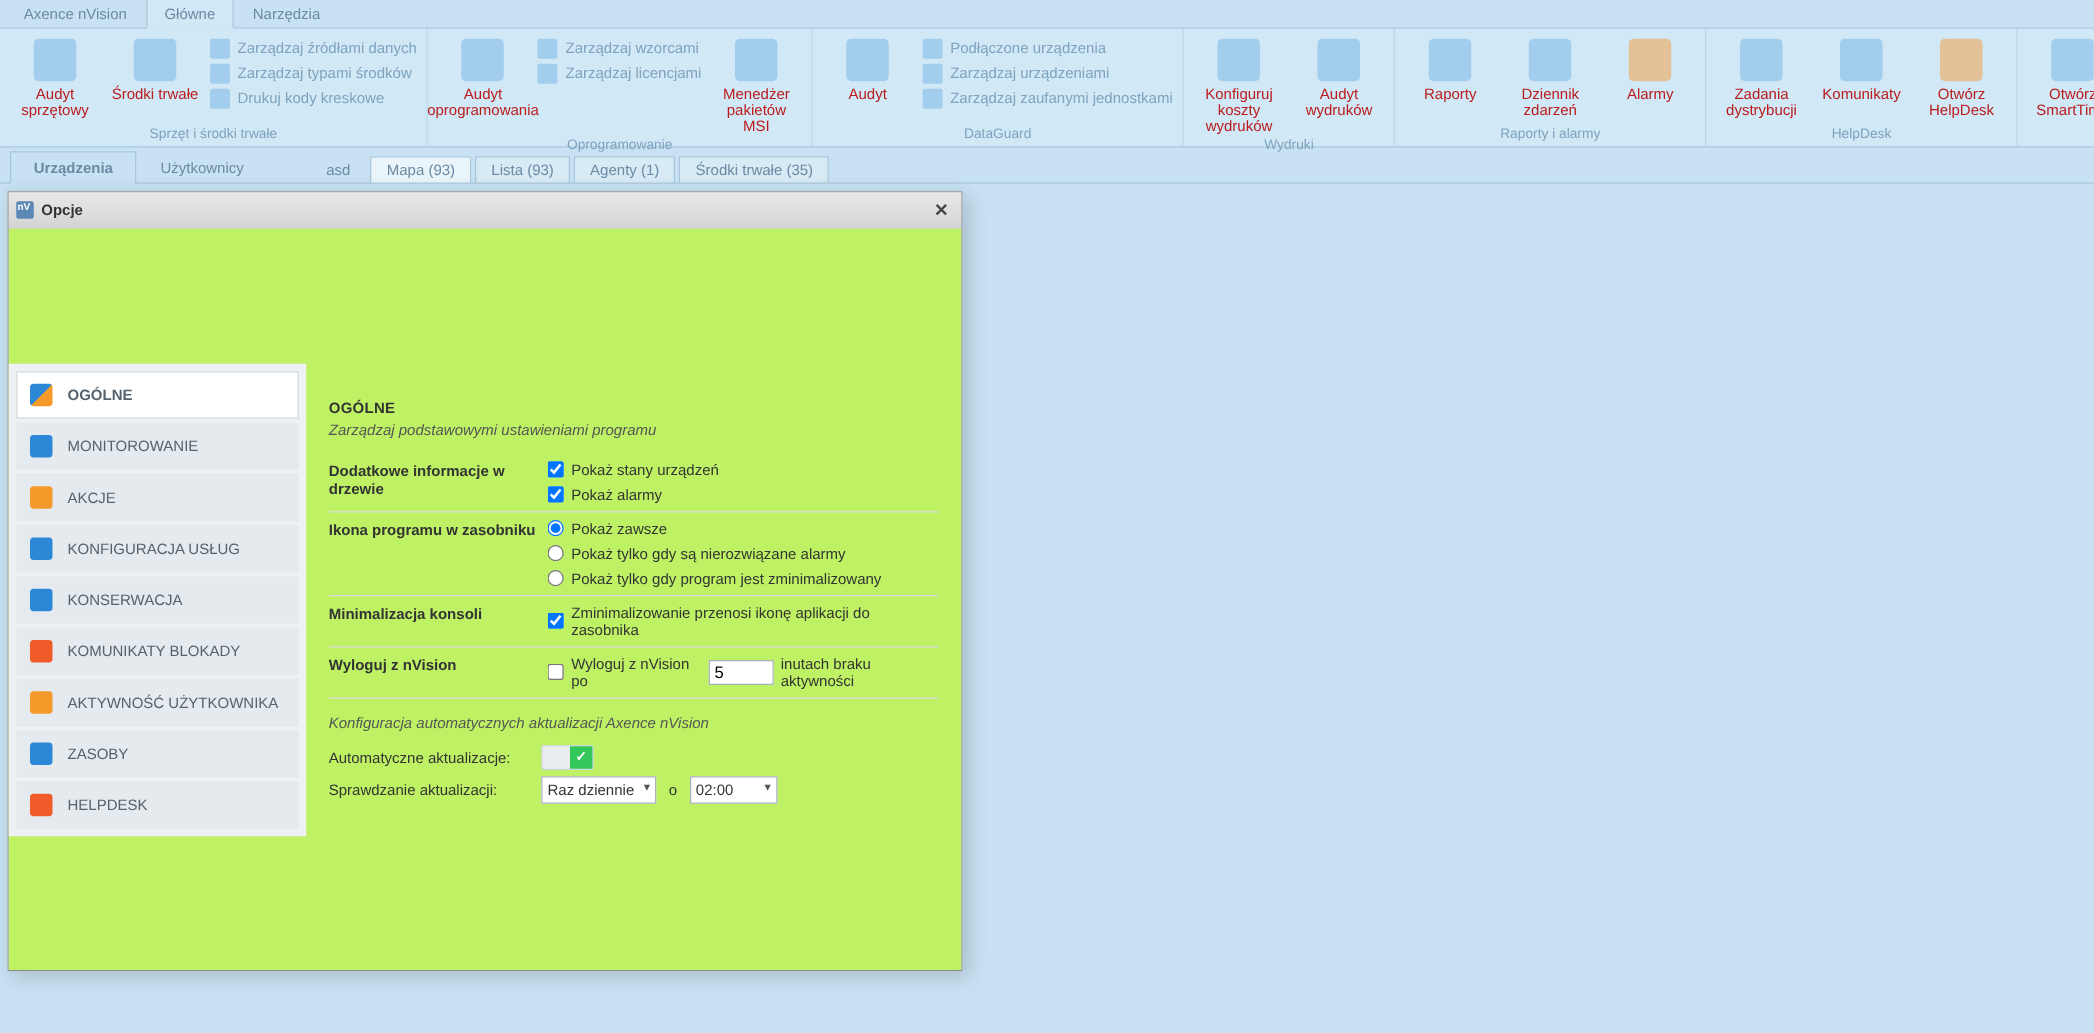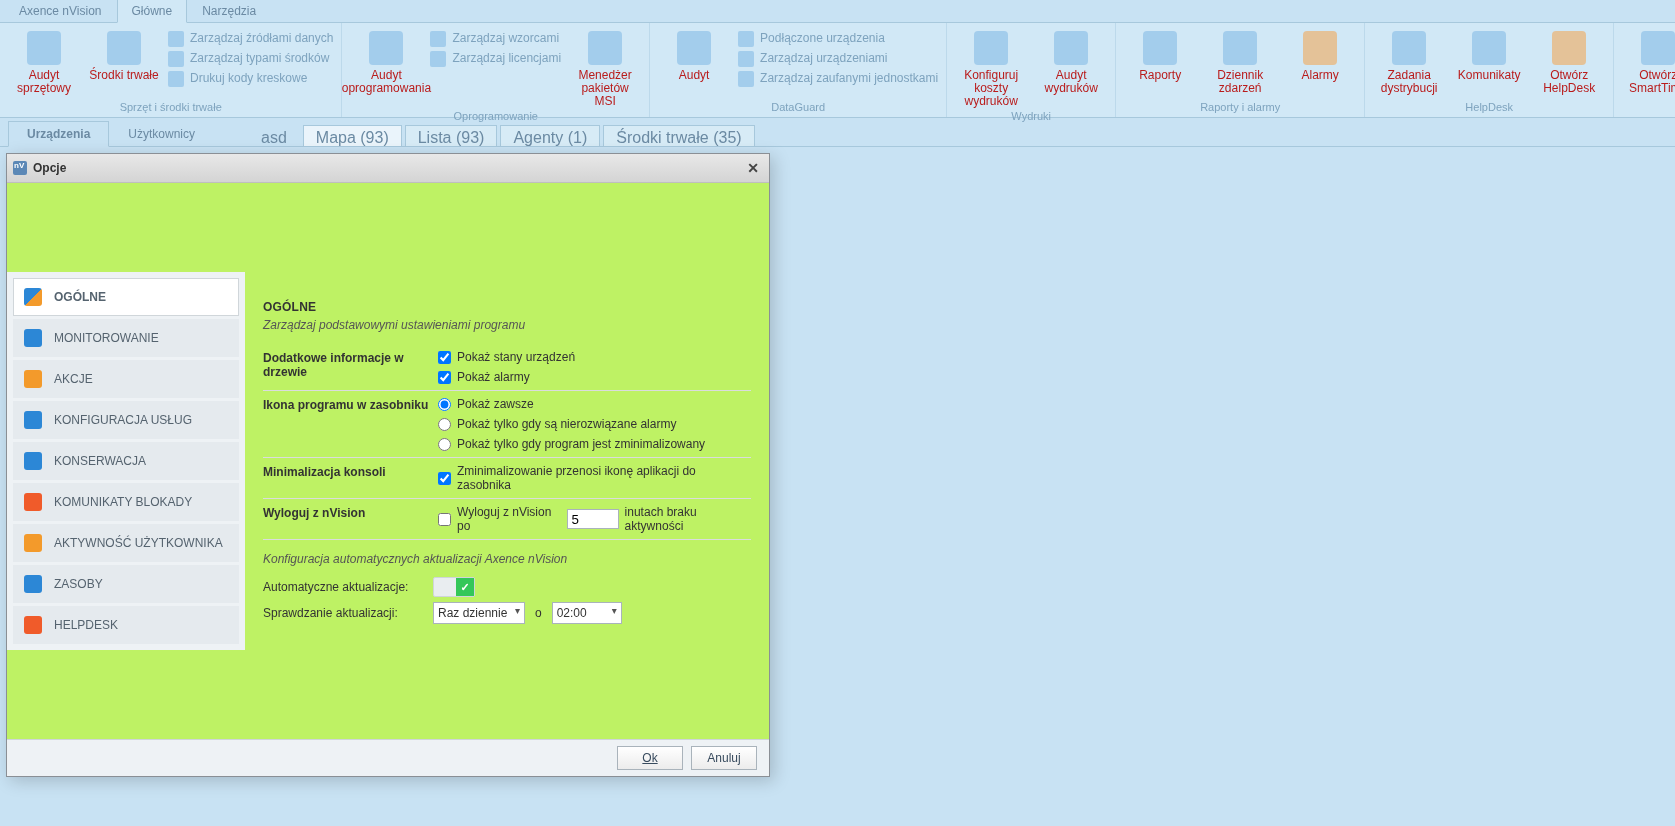--- a/index.html
+++ b/index.html
@@ -14,21 +14,21 @@
 .big{display:flex;flex-direction:column;align-items:center;justify-content:flex-start;width:72px;padding:2px 4px;color:#b91c1c;text-align:center;cursor:default;}
 .big .bicn{width:34px;height:34px;margin:2px 0 4px 0;border-radius:4px;opacity:.55;}
 .big span{line-height:13px;}
 .small-col{display:flex;flex-direction:column;justify-content:flex-start;padding:2px 4px;}
 .small-item{display:flex;align-items:flex-start;color:#7ea3be;padding:2px 0;white-space:nowrap;}
 .sicn{width:16px;height:16px;margin-right:6px;border-radius:2px;opacity:.55;}
 .view-tabs{height:28px;display:flex;align-items:flex-end;padding-left:8px;border-bottom:1px solid #a7c8dc;}
 .vtab{padding:5px 18px;color:#6b8aa3;border:1px solid transparent;position:relative;top:1px;}
 .vtab.active{border:1px solid #a7c8dc;border-bottom:1px solid #c8e2f3;background:#c8e2f3;font-weight:600;}
 .subtabs-row{position:absolute;left:248px;top:125px;height:22px;display:flex;gap:3px;z-index:2;}
-.subtab{padding:3px 12px;color:#6b8aa3;border:1px solid #a7c8dc;background:#d7ebf6;font-size:16px;}
+.subtab{padding:3px 12px;color:#6b8aa3;border:1px solid #a7c8dc;background:#d7ebf6;font-size:12px;}
 .subtab.plain{border:1px solid transparent;background:transparent;}
 .subtab.active{background:#eaf4fb;}
 .dialog{position:absolute;left:6px;top:153px;width:762px;height:622px;background:#fff;border:1px solid #8a8f95;box-shadow:4px 4px 16px rgba(0,0,0,.18);display:flex;flex-direction:column;z-index:10;}
 .dlg-title{height:28px;background:linear-gradient(#e8e8e8,#d4d4d4);border-bottom:1px solid #bfbfbf;display:flex;align-items:center;padding:0 6px;}
 .dlg-title .ticn{width:14px;height:14px;background:#5c88b6;margin-right:6px;border-radius:2px;position:relative;}
 .dlg-title .ticn::after{content:"nV";position:absolute;left:1px;top:0;font-size:8px;color:#fff;font-weight:700;}
 .dlg-title .ttxt{color:#333;font-weight:600;flex:1;}
 .dlg-close{width:20px;height:18px;display:flex;align-items:center;justify-content:center;font-size:14px;font-weight:700;color:#444;cursor:pointer;}
 .dlg-body{flex:1;display:flex;background:#bef264;align-items:center;}
 .sidebar{width:226px;background:#eef2f5;padding:6px;display:flex;flex-direction:column;gap:3px;}
@@ -351,19 +351,15 @@
         <div class="sel">
               <span>Raz dziennie</span>
             </div>
         <span>o</span>
         <div class="sel" style="min-width:48px;">
               <span>02:00</span>
             </div>
       </div>
     </div>
   </div>
-  <div class="dlg-foot">
-    <div class="btn def">Ok</div>
-    <div class="btn">Anuluj</div>
-  </div>
 </div>
 
 </div>
 
 </body></html>

